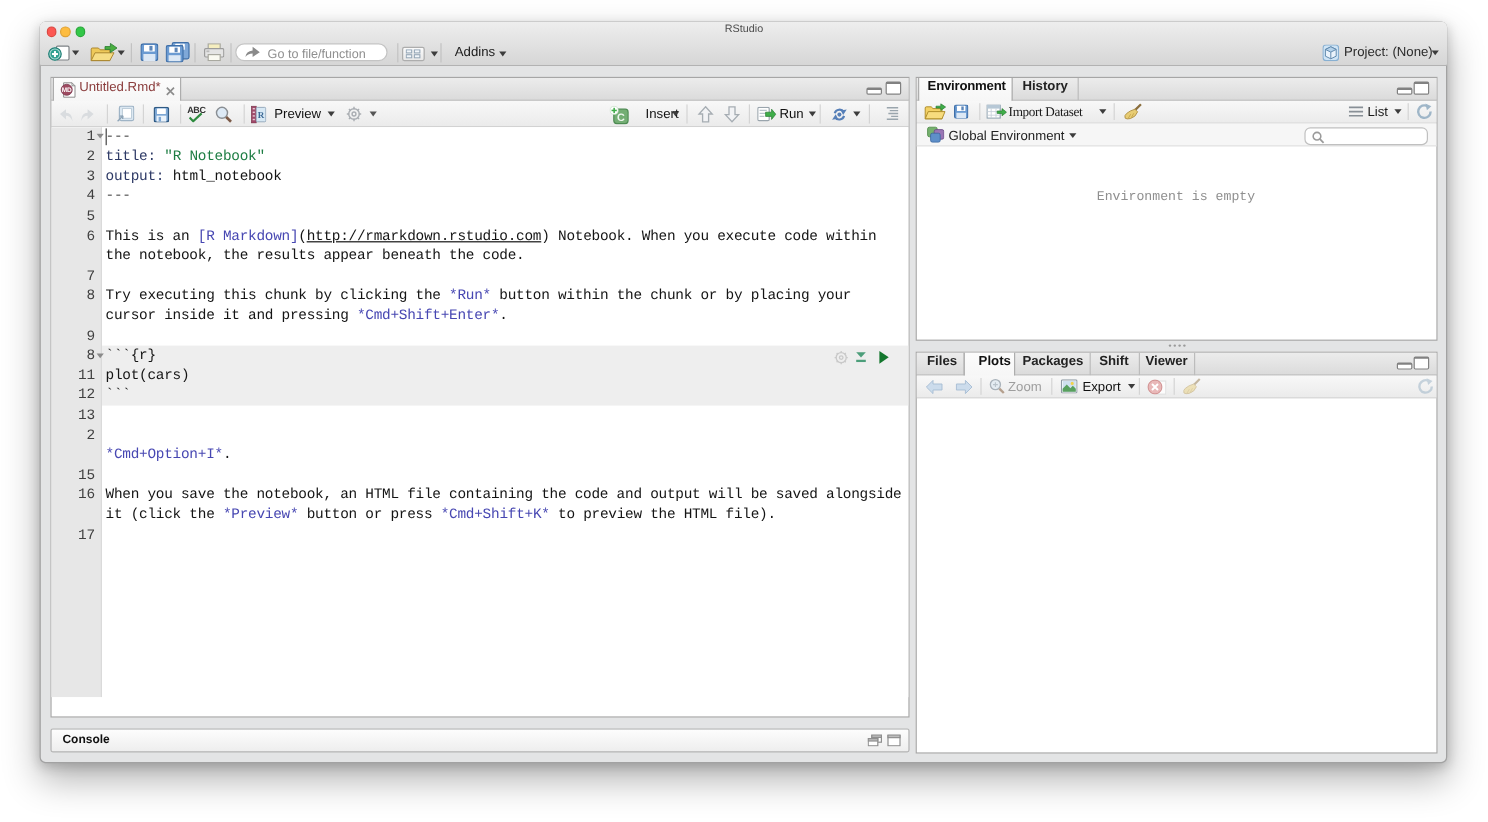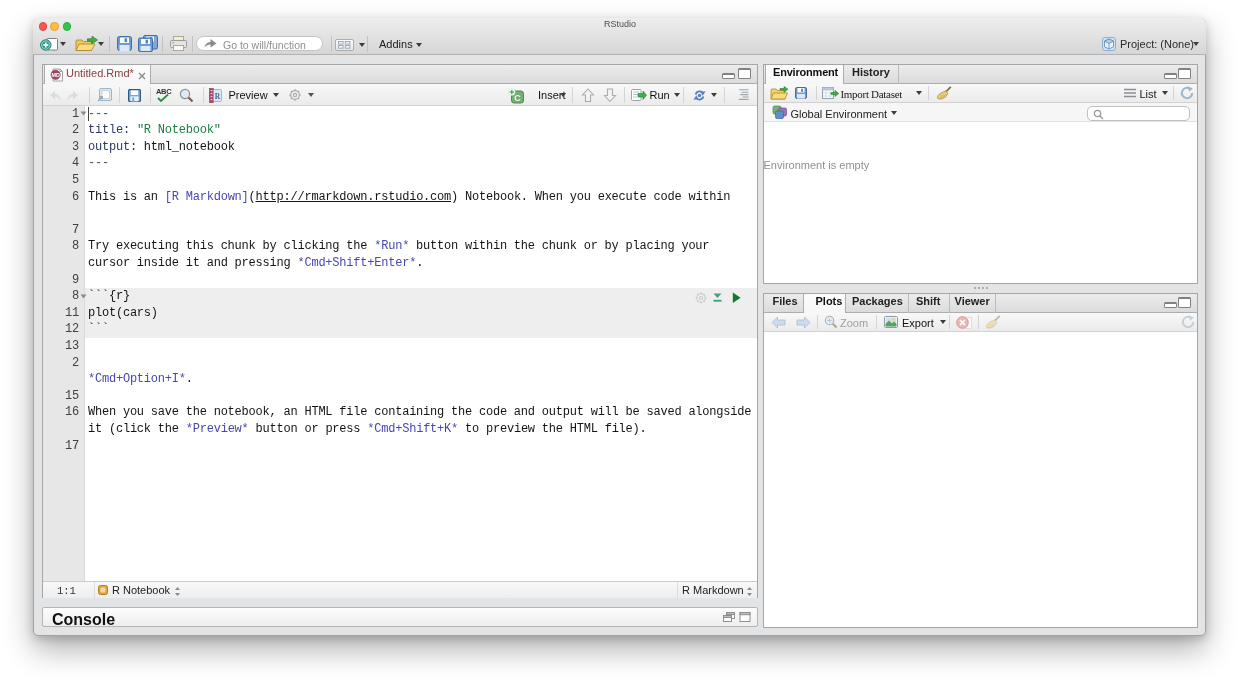--- a/index.html
+++ b/index.html
@@ -92,21 +92,21 @@
   <rect x="0.5" y="4.5" width="16" height="7" rx="1" fill="#e4e4e4" stroke="#9b9b9b"></rect>
   <rect x="3.5" y="9.5" width="10" height="5" fill="#fafaf2" stroke="#a9a9a0"></rect>
   <rect x="2" y="6" width="2.5" height="1.5" fill="#b9b9b9"></rect>
 </svg>
 <div class="sep" style="left:192px;"></div>
 <div class="abs" style="left:196px; top:35.5px; width:127px; height:15.5px; background:#ffffff;
   border:1px solid #c4c4c4; border-radius:8px;"></div>
 <svg class="abs" style="left:204px; top:38px;" width="13" height="10" viewBox="0 0 13 10">
   <path d="M0.5 9.5 Q1 4.5 6.5 4 L6.5 1 L12.5 5.5 L6.5 9.5 L6.5 6.5 Q2.5 6.5 0.5 9.5 Z" fill="#8a8a8a"></path>
 </svg>
-<div class="lbl" style="left:223px; top:38.5px; color:#8f8f8f; font-size:10.5px;">Go to will/function</div>
+<div class="lbl" style="left:223px; top:38.5px; color:#8f8f8f; font-size:10.5px;">Go to file/function</div>
 <div class="sep" style="left:331px;"></div>
 <div class="abs" style="left:334.5px; top:38.8px; width:19px; height:11.8px; background:linear-gradient(#fbfbfb,#e8e8e8); border:1px solid #adadad; border-radius:2px;"></div>
 <svg class="abs" style="left:337.5px; top:40.8px;" width="13" height="8" viewBox="0 0 13 8">
   <g fill="#f2f6fa" stroke="#93a5b5" stroke-width="0.9">
     <rect x="0.5" y="0.5" width="4.6" height="2.6"></rect>
     <rect x="7.3" y="0.5" width="4.6" height="2.6"></rect>
     <rect x="0.5" y="4.6" width="4.6" height="2.6"></rect>
     <rect x="7.3" y="4.6" width="4.6" height="2.6"></rect>
   </g>
 </svg>
@@ -249,20 +249,21 @@
         <path d="M0.5 0.5 L6.5 0.5 L3.5 4.5 Z" fill="#8a8a8a"></path>
       </svg>
     <svg class="abs" style="left:37px; top:187.6px;" width="7" height="5" viewBox="0 0 7 5">
         <path d="M0.5 0.5 L6.5 0.5 L3.5 4.5 Z" fill="#8a8a8a"></path>
       </svg>
     <div class="row" style="top:-0.5px;"><span class="gray">---</span></div>
     <div class="row" style="top:16.1px;"><span class="kw">title: </span><span class="str">"R Notebook"</span></div>
     <div class="row" style="top:32.7px;"><span class="kw">output: </span>html_notebook</div>
     <div class="row" style="top:49.3px;"><span class="gray">---</span></div>
     <div class="row" style="top:82.5px;">This is an <span class="blu">[R Markdown]</span>(<span class="u">http://rmarkdown.rstudio.com</span>) Notebook. When you execute code within</div>
+    <div class="row" style="top:99.1px;">the notebook, the results appear beneath the code.</div>
     <div class="row" style="top:148.9px;">cursor inside it and pressing <span class="blu">*Cmd+Shift+Enter*</span>.</div>
     <div class="row" style="top:132.3px;">Try executing this chunk by clicking the <span class="blu">*Run*</span> button within the chunk or by placing your</div>
     <div class="row" style="top:182.1px;">```{r}</div>
     <div class="row" style="top:198.7px;">plot(cars)</div>
     <div class="row" style="top:215.3px;">```</div>
     <div class="row" style="top:265.1px;"><span class="blu">*Cmd+Option+I*</span>.</div>
     <div class="row" style="top:314.9px;">it (click the <span class="blu">*Preview*</span> button or press <span class="blu">*Cmd+Shift+K*</span> to preview the HTML file).</div>
     <div class="row" style="top:298.3px;">When you save the notebook, an HTML file containing the code and output will be saved alongside</div>
     <svg class="abs" style="left:651px; top:184.6px;" width="14" height="14" viewBox="0 0 14 14">
       <g fill="none" stroke="#c9c9c9" stroke-width="1.1">
@@ -274,42 +275,25 @@
     <svg class="abs" style="left:669px; top:187.1px;" width="11" height="10" viewBox="0 0 11 10">
       <path d="M1.5 0.5 L9.5 0.5 L5.5 5 Z" fill="#4c9e7a"></path>
       <rect x="1.5" y="6.8" width="8" height="1.9" fill="#4c9e7a"></rect>
     </svg>
     <svg class="abs" style="left:689px; top:186.3px;" width="9" height="11.5" viewBox="0 0 9 11.5">
       <path d="M0.8 0.4 L8.6 5.75 L0.8 11.1 Z" fill="#14772e"></path>
     </svg>
     <div class="abs" style="left:45px; top:1px; width:1px; height:14px; background:#444;"></div>
   </div>
 
-  <div class="abs" style="left:0; top:516.5px; width:714px; height:16.5px; background:linear-gradient(#f8f8f8,#eeeeee); border-top:1px solid #cccccc;">
-    <div class="abs" style="left:14px; top:2.5px; font-size:10.5px; color:#333; font-family:'Liberation Mono',monospace;">1:1</div>
-    <div class="abs" style="left:51px; top:0; width:1px; height:16.5px; background:#dedede;"></div>
-    <svg class="abs" style="left:55px; top:3px;" width="10" height="10" viewBox="0 0 10 10">
-      <rect x="0.5" y="0.5" width="9" height="9" rx="2" fill="#e2a33c" stroke="#b07f24"></rect>
-      <rect x="2.5" y="2.5" width="5" height="5" rx="1" fill="#f5d9a8"></rect>
-    </svg>
-    <div class="abs" style="left:69px; top:2px; font-size:11px; color:#222;">R Notebook</div>
-    <svg class="abs" style="left:131px; top:4.5px;" width="7" height="9" viewBox="0 0 7 9">
-      <path d="M3.5 0 L6 3 L1 3 Z M3.5 9 L6 6 L1 6 Z" fill="#8a8a8a"></path>
-    </svg>
-    <div class="abs" style="left:634px; top:0; width:1px; height:16.5px; background:#dedede;"></div>
-    <div class="abs" style="left:639px; top:2px; font-size:11px; color:#222;">R Markdown</div>
-    <svg class="abs" style="left:703px; top:4.5px;" width="7" height="9" viewBox="0 0 7 9">
-      <path d="M3.5 0 L6 3 L1 3 Z M3.5 9 L6 6 L1 6 Z" fill="#8a8a8a"></path>
-    </svg>
-  </div>
 </div>
 
 <div id="consolebar" style="position:absolute; left:42px; top:606.5px; width:716px; height:20px;
   background:linear-gradient(#fdfdfd,#eeeeee); border:1px solid #b5b5b5; border-radius:2px;">
-  <div style="position:absolute; left:9px; top:3px; font-size:16px; font-weight:bold; color:#111;">Console</div>
+  <div style="position:absolute; left:9px; top:3px; font-size:10px; font-weight:bold; color:#111;">Console</div>
   <svg class="abs" style="left:679.5px; top:4.5px;" width="12" height="10" viewBox="0 0 12 10">
     <rect x="3.5" y="0.5" width="8" height="6" fill="#ffffff" stroke="#8f8f8f"></rect>
     <rect x="3.5" y="0.5" width="8" height="2" fill="#bdbdbd" stroke="#8f8f8f"></rect>
     <rect x="0.5" y="3.5" width="8" height="6" fill="#ffffff" stroke="#8f8f8f"></rect>
     <rect x="0.5" y="3.5" width="8" height="2" fill="#bdbdbd" stroke="#8f8f8f"></rect>
   </svg>
   <svg class="abs" style="left:695.5px; top:4.5px;" width="12" height="10" viewBox="0 0 11 10">
     <rect x="0.5" y="0.5" width="10" height="9" fill="#ffffff" stroke="#8f8f8f"></rect>
     <rect x="0.5" y="0.5" width="10" height="2.2" fill="#bdbdbd" stroke="#8f8f8f"></rect>
   </svg>
@@ -366,21 +350,21 @@
     <rect x="6.5" y="3" width="8" height="8" rx="1.5" fill="#9a76b5" stroke="#6d4f88" stroke-width="0.7"></rect>
     <rect x="3.5" y="6" width="8" height="7.5" rx="1.5" fill="#5e8fc9" stroke="#3c66a0" stroke-width="0.7"></rect>
   </svg>
   <div class="lbl" style="left:27px; top:43px; color:#222;">Global Environment</div>
   <div class="dd" style="left:127px; top:46.5px;"></div>
   <div class="abs" style="left:323.5px; top:41.5px; width:103px; height:14.5px; background:#ffffff; border:1px solid #c0c0c0; border-radius:5px;"></div>
   <svg class="abs" style="left:329px; top:44px;" width="11" height="11" viewBox="0 0 11 11">
     <circle cx="4.5" cy="4.5" r="3.2" fill="none" stroke="#9b9b9b" stroke-width="1.3"></circle>
     <path d="M7 7 L10 10" stroke="#9b9b9b" stroke-width="1.5"></path>
   </svg>
-  <div class="abs" style="left:0; top:94.5px; width:433px; text-align:left; font-size:11px; color:#8f8f8f;">Environment is empty</div>
+  <div class="abs" style="left:0; top:94.5px; width:433px; text-align:center; font-size:11px; color:#8f8f8f;font-family:Liberation Mono, monospace;">Environment is empty</div>
 </div>
 
 <div class="abs" style="left:974px; top:286.5px; width:14px; height:3px;">
   <div class="abs" style="left:0; top:0; width:2px; height:2px; background:#9a9a9a; border-radius:50%;"></div>
   <div class="abs" style="left:4px; top:0; width:2px; height:2px; background:#9a9a9a; border-radius:50%;"></div>
   <div class="abs" style="left:8px; top:0; width:2px; height:2px; background:#9a9a9a; border-radius:50%;"></div>
   <div class="abs" style="left:12px; top:0; width:2px; height:2px; background:#9a9a9a; border-radius:50%;"></div>
 </div>
 <div class="pane" id="plotspane" style="left:762.5px; top:292.5px; width:435px; height:335px;">
   <div class="tabbar"></div>

